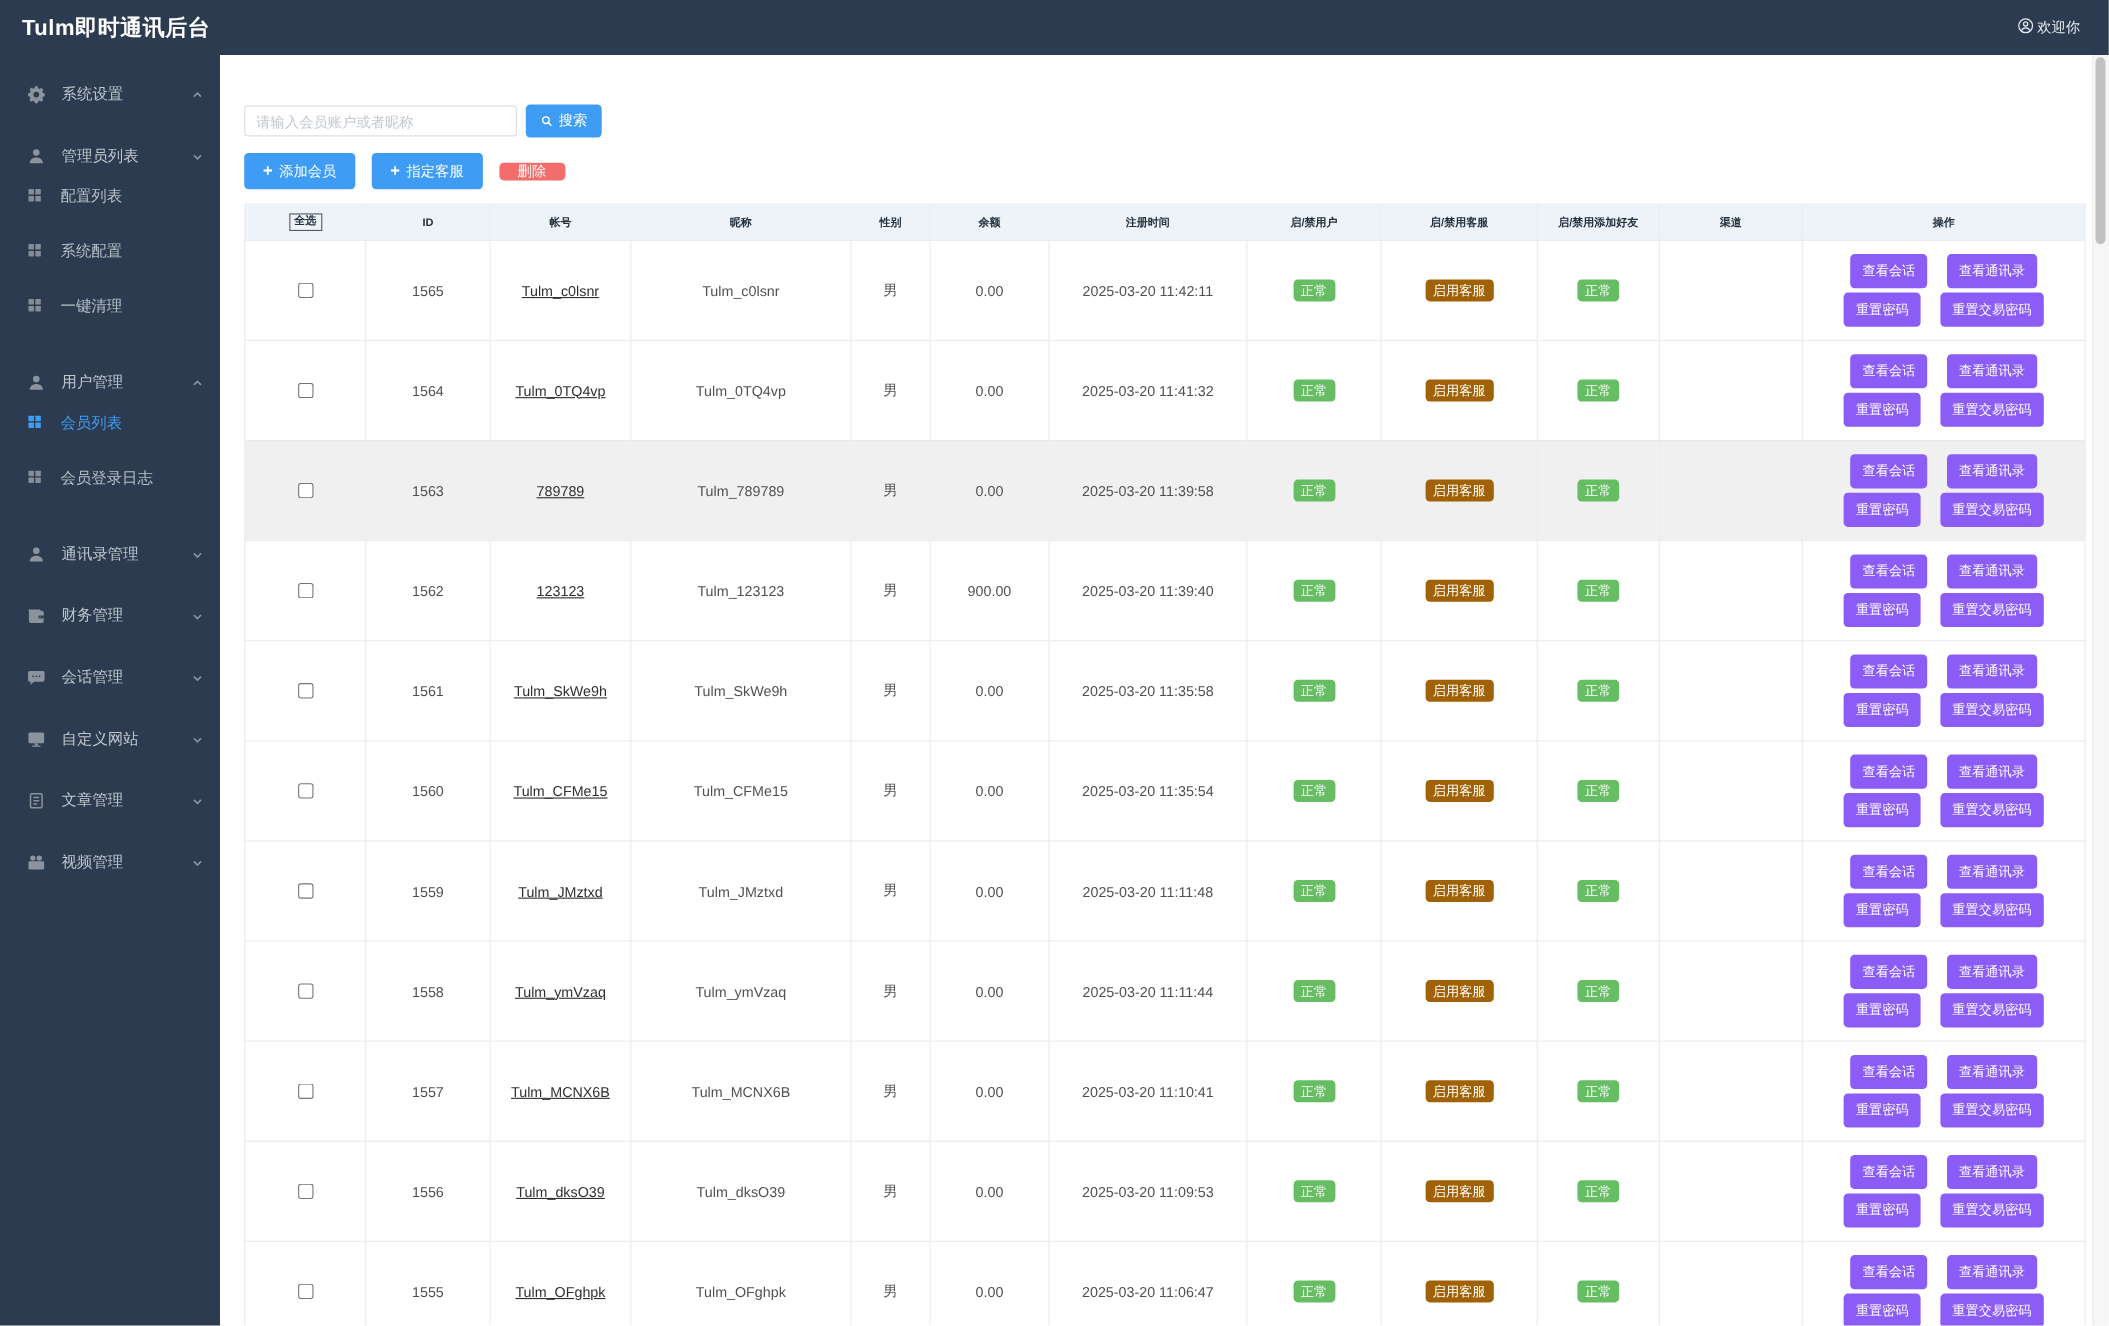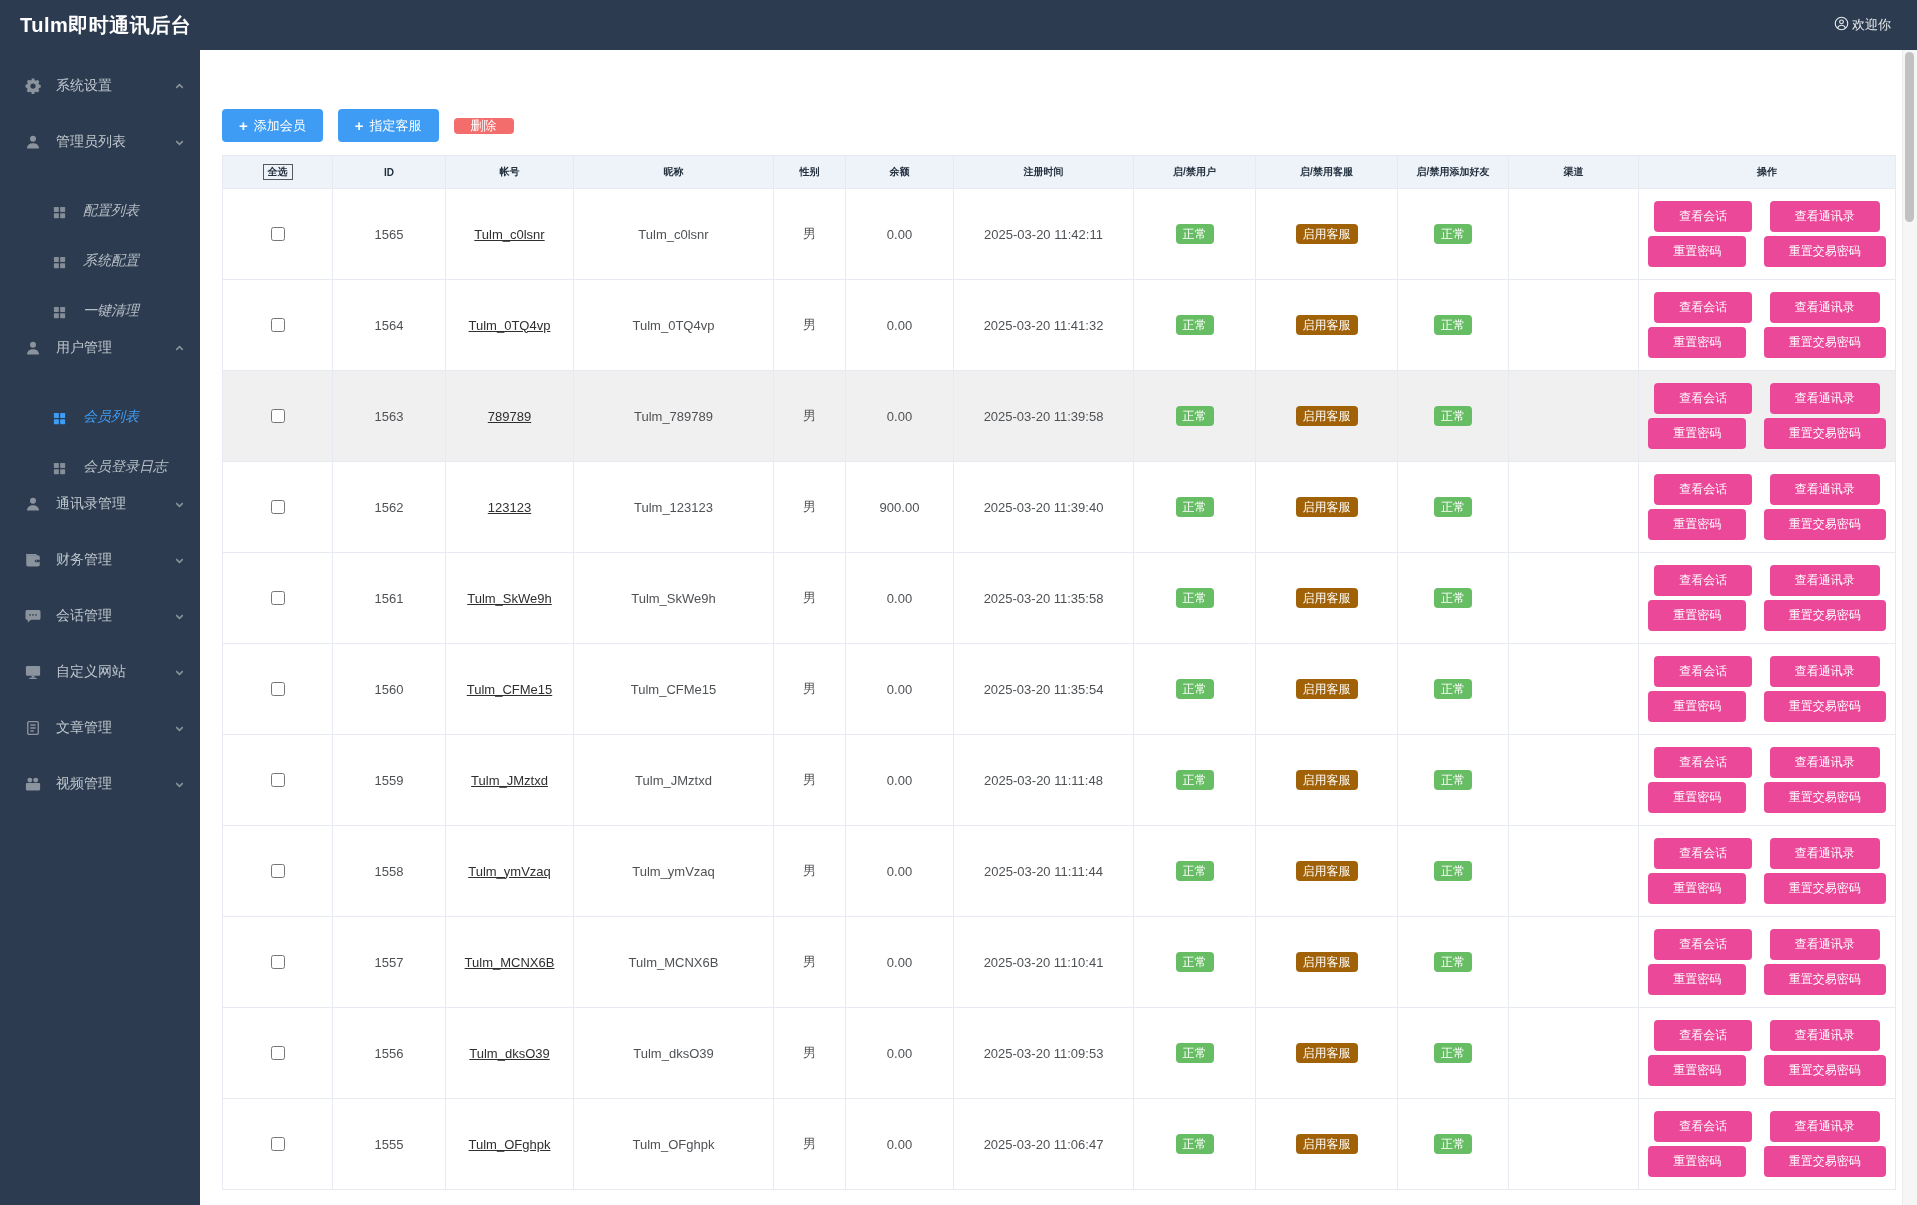--- a/index.html
+++ b/index.html
@@ -15,21 +15,21 @@
   
   .sidebar{position:absolute;left:0;top:50px;bottom:0;width:200px;background:#2c3b4f;overflow:hidden;}
   .menu{padding-top:8px;}
   .mi{display:flex;align-items:center;height:56px;padding:0 14px 0 24px;cursor:pointer;box-sizing:border-box;}
   .mi .mi-icon{width:18px;height:18px;color:#8b939e;flex:0 0 18px;display:flex;align-items:center;}
   .mi .mi-icon svg{width:18px;height:18px;}
   .mi .mi-label{color:#bfc6ce;font-size:14px;margin-left:14px;flex:1;white-space:nowrap;}
   .mi .chevron{width:13px;height:13px;color:#8b939e;}
   .mi .chevron svg{width:13px;height:13px;display:block;}
   .mi .chevron.up svg{transform:rotate(180deg);}
-  .smi{display:flex;align-items:flex-end;height:50px;padding-left:52px;cursor:pointer;box-sizing:border-box;font-style:italic;}
+  .smi{display:flex;align-items:flex-start;height:50px;padding-left:24px;cursor:pointer;box-sizing:border-box;}
   .smi .mi-icon{width:15px;height:15px;color:#848d98;flex:0 0 15px;}
   .smi .mi-icon svg{width:15px;height:15px;display:block;}
   .smi .mi-label{color:#b8bfc7;font-size:14px;margin-left:16px;white-space:nowrap;}
   .smi.active .mi-icon{color:#3e9cf5;}
   .smi.active .mi-label{color:#3e9cf5;}
 
   
   .main{position:absolute;left:200px;top:50px;right:0;bottom:0;background:#fff;
     padding:45px 22px 0 22px;box-sizing:border-box;overflow:hidden;}
 
@@ -55,22 +55,22 @@
   table.members tbody tr{height:91px;background:#fff;}
   table.members tbody tr.hl{background:#f0f0f0;}
   table.members td{color:#4f5255;}
   .select-all{display:inline-block;border:1px solid #55585c;padding:1px 4px;line-height:1.25;cursor:pointer;}
   .row-check{width:14px;height:14px;cursor:pointer;}
   a.acct{color:#2f2f2f;text-decoration:underline;cursor:pointer;}
   .badge{display:inline-block;padding:4px 7px;border-radius:4px;color:#fff;font-size:12px;line-height:1;cursor:pointer;}
   .badge.green{background:#67bd63;}
   .badge.gray{background:#a16207;}
   .ops-line{margin:3.5px 0;}
-  .op{display:inline-block;background:#ec4899;color:#fff;border:none;border-radius:4px;
-    font-size:12px;padding:7px 25px;margin:0 7px;min-width:58px;cursor:pointer;font-family:inherit;}
+  .op{display:inline-block;background:#8b5cf6;color:#fff;border:none;border-radius:4px;
+    font-size:12px;padding:7px 11px;margin:0 7px;min-width:58px;cursor:pointer;font-family:inherit;}
 
   
   .scrollbar{position:absolute;right:0;top:50px;bottom:0;width:14px;background:#f6f6f6;border-left:1px solid #ececec;}
   .scroll-thumb{position:absolute;top:2px;left:2px;width:9px;height:170px;background:#c1c1c1;border-radius:5px;}
 </style>
 </head>
 <body>
 
 <div class="app-header">
   <div class="app-title">Tulm即时通讯后台</div>
@@ -270,20 +270,30 @@
           <svg viewBox="0 0 14 14" fill="none" stroke="currentColor" stroke-width="1.6">
             <path d="M3.5 5.5L7 9l3.5-3.5"></path>
           </svg>
         </span>
   </div>
     </div>
 </div>
 
 <div class="main">
 
+  <div class="search-row">
+    <input class="search-input" type="text" placeholder="请输入会员账户或者昵称" style="">
+    <button class="btn btn-search">
+      <svg viewBox="0 0 24 24" fill="none" stroke="#fff" stroke-width="2.6">
+          <circle cx="10.5" cy="10.5" r="6"></circle>
+          <path d="M15 15l5.5 5.5"></path>
+        </svg>
+      <span>搜索</span>
+    </button>
+  </div>
 
   <div class="actions-row">
     <button class="btn btn-blue">
       <span class="plus">+</span>
       <span>添加会员</span>
     </button>
     <button class="btn btn-blue">
       <span class="plus">+</span>
       <span>指定客服</span>
     </button>

